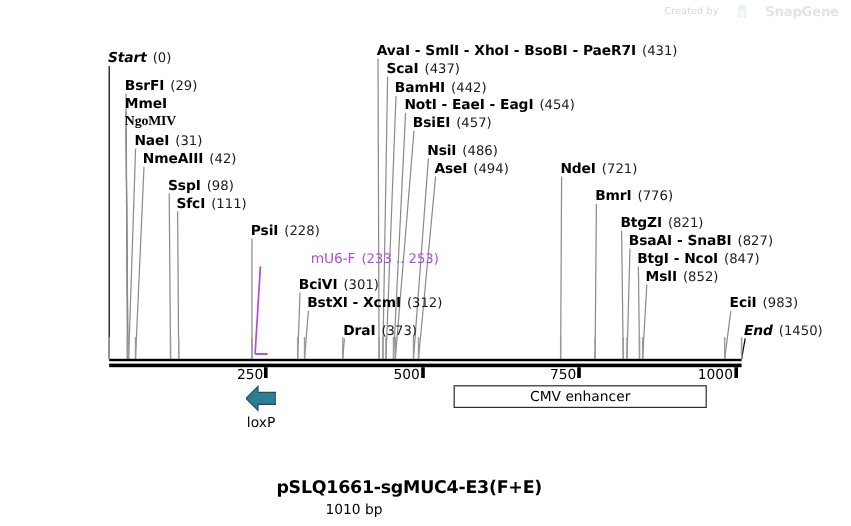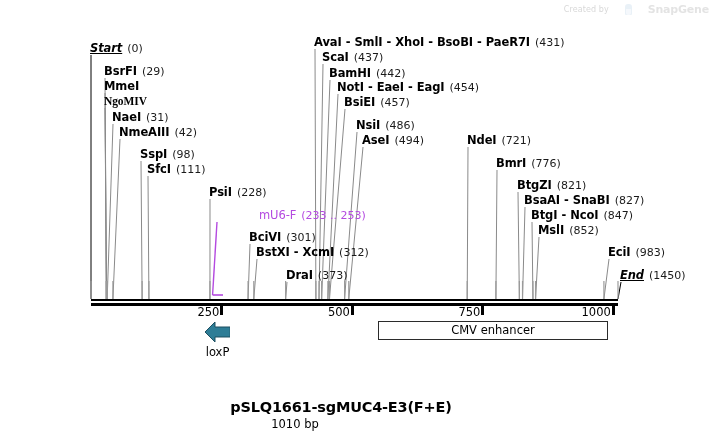--- a/index.html
+++ b/index.html
@@ -20,21 +20,21 @@
   #map-root {
     position: absolute;
     left: 0; top: 0;
     width: 709px;
     height: 438px;
   }
 
   
   .watermark {
     position: absolute;
-    right: 0;
+    right: 10px;
     top: 3px;
     display: flex;
     align-items: center;
     gap: 16px;
     opacity: 0.55;
     user-select: none;
   }
   .watermark .wm-text {
     font-size: 8px;
     color: #b8b8b8;
@@ -80,21 +80,20 @@
   .label .pos {
     font-weight: normal;
     font-size: 11px;
     color: #1a1a1a;
     margin-left: 5px;
   }
   .label .sep { font-weight: bold; }
   .label.terminus .enz {
     font-style: italic;
     font-weight: bold;
-    text-decoration: underline;
   }
   .label.feature { color: #b44ae0; }
   .label.feature .enz { color: #b44ae0; font-weight: normal; font-size: 11.5px; margin-left: 44px; }
   .label.feature .pos { color: #b44ae0; }
 
   
   .axis-line {
     position: absolute;
     background: #000000;
   }
@@ -261,19 +260,19 @@
       <div class="tick-label" style="left: 420.337px; top: 305px; width: 60px;">750</div>
       <div class="tick" style="left: 611.782px; top: 306px; width: 3px; height: 9px;"></div>
       <div class="tick-label" style="left: 550.782px; top: 305px; width: 60px;">1000</div>
     </div>
 
   <div id="feature-layer">
       <div class="feature-arrow" style="left: 204.923px; top: 320px; width: 25.2188px; height: 24px;"><svg width="25.218811881188117" height="24" viewBox="0 0 25.218811881188117 24">
           <path d="M 0 12 L 10 2 L 10 7 L 25.218811881188117 7 L 25.218811881188117 17 L 10 17 L 10 22 Z" fill="#2e7d96" stroke="#1d4f60" stroke-width="1"></path>
         </svg></div>
       <div class="feature-name" style="left: 164.923px; top: 345px; width: 105.219px;">loxP</div>
-      <div class="feature-box" style="left: 377.98px; top: 321px; width: 230px; height: 19px;">CMV enhancer</div>
+      <div class="feature-box" style="left: 377.98px; top: 321px; width: 211px; height: 19px;">CMV enhancer</div>
     </div>
 
   <div class="plasmid-title" style="top:399px;">pSLQ1661-sgMUC4-E3(F+E)</div>
   <div class="plasmid-size" style="top:417px;">1010 bp</div>
 
 </div>
 
 </body></html>

